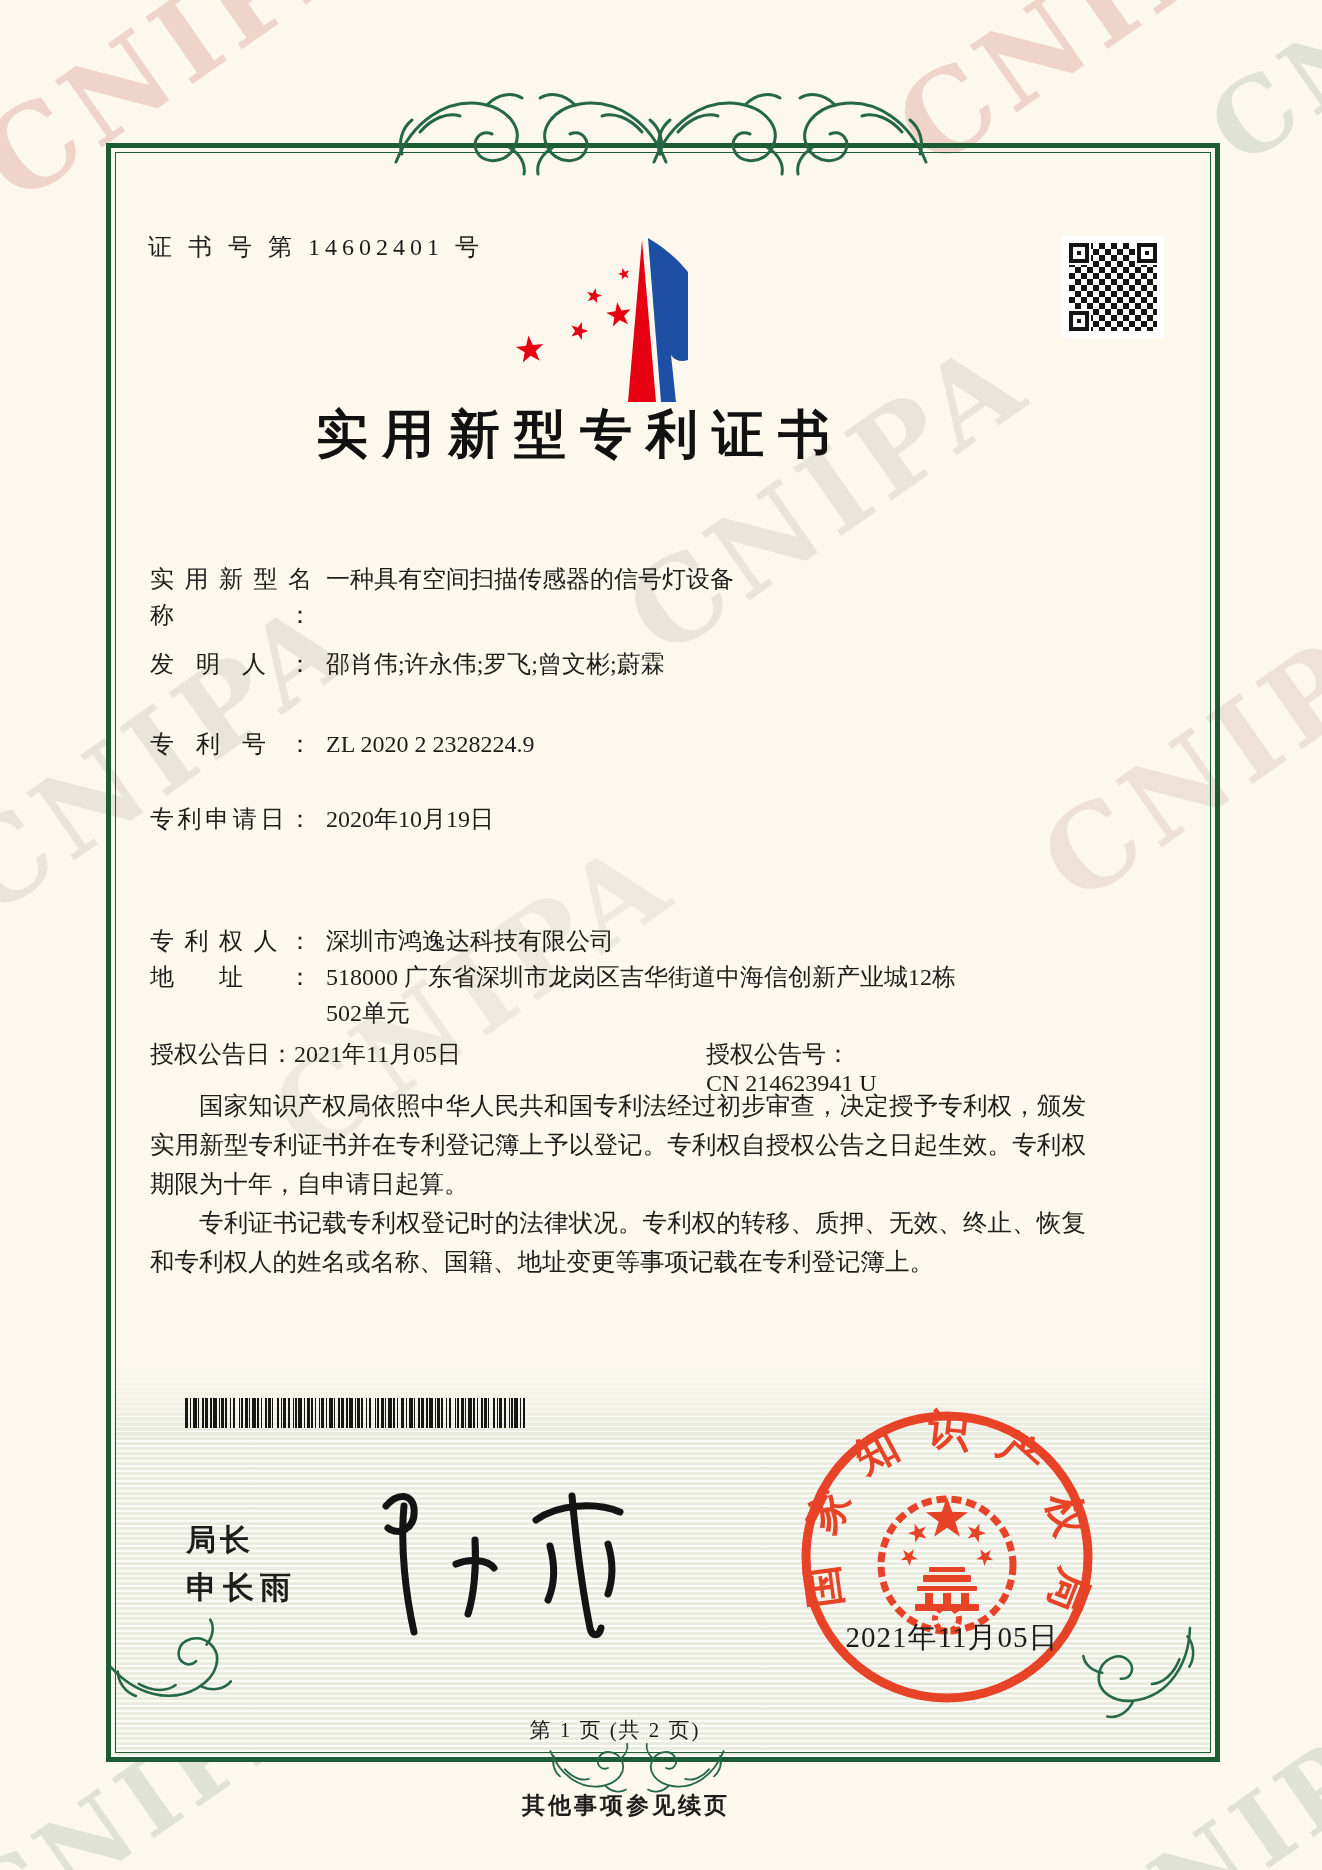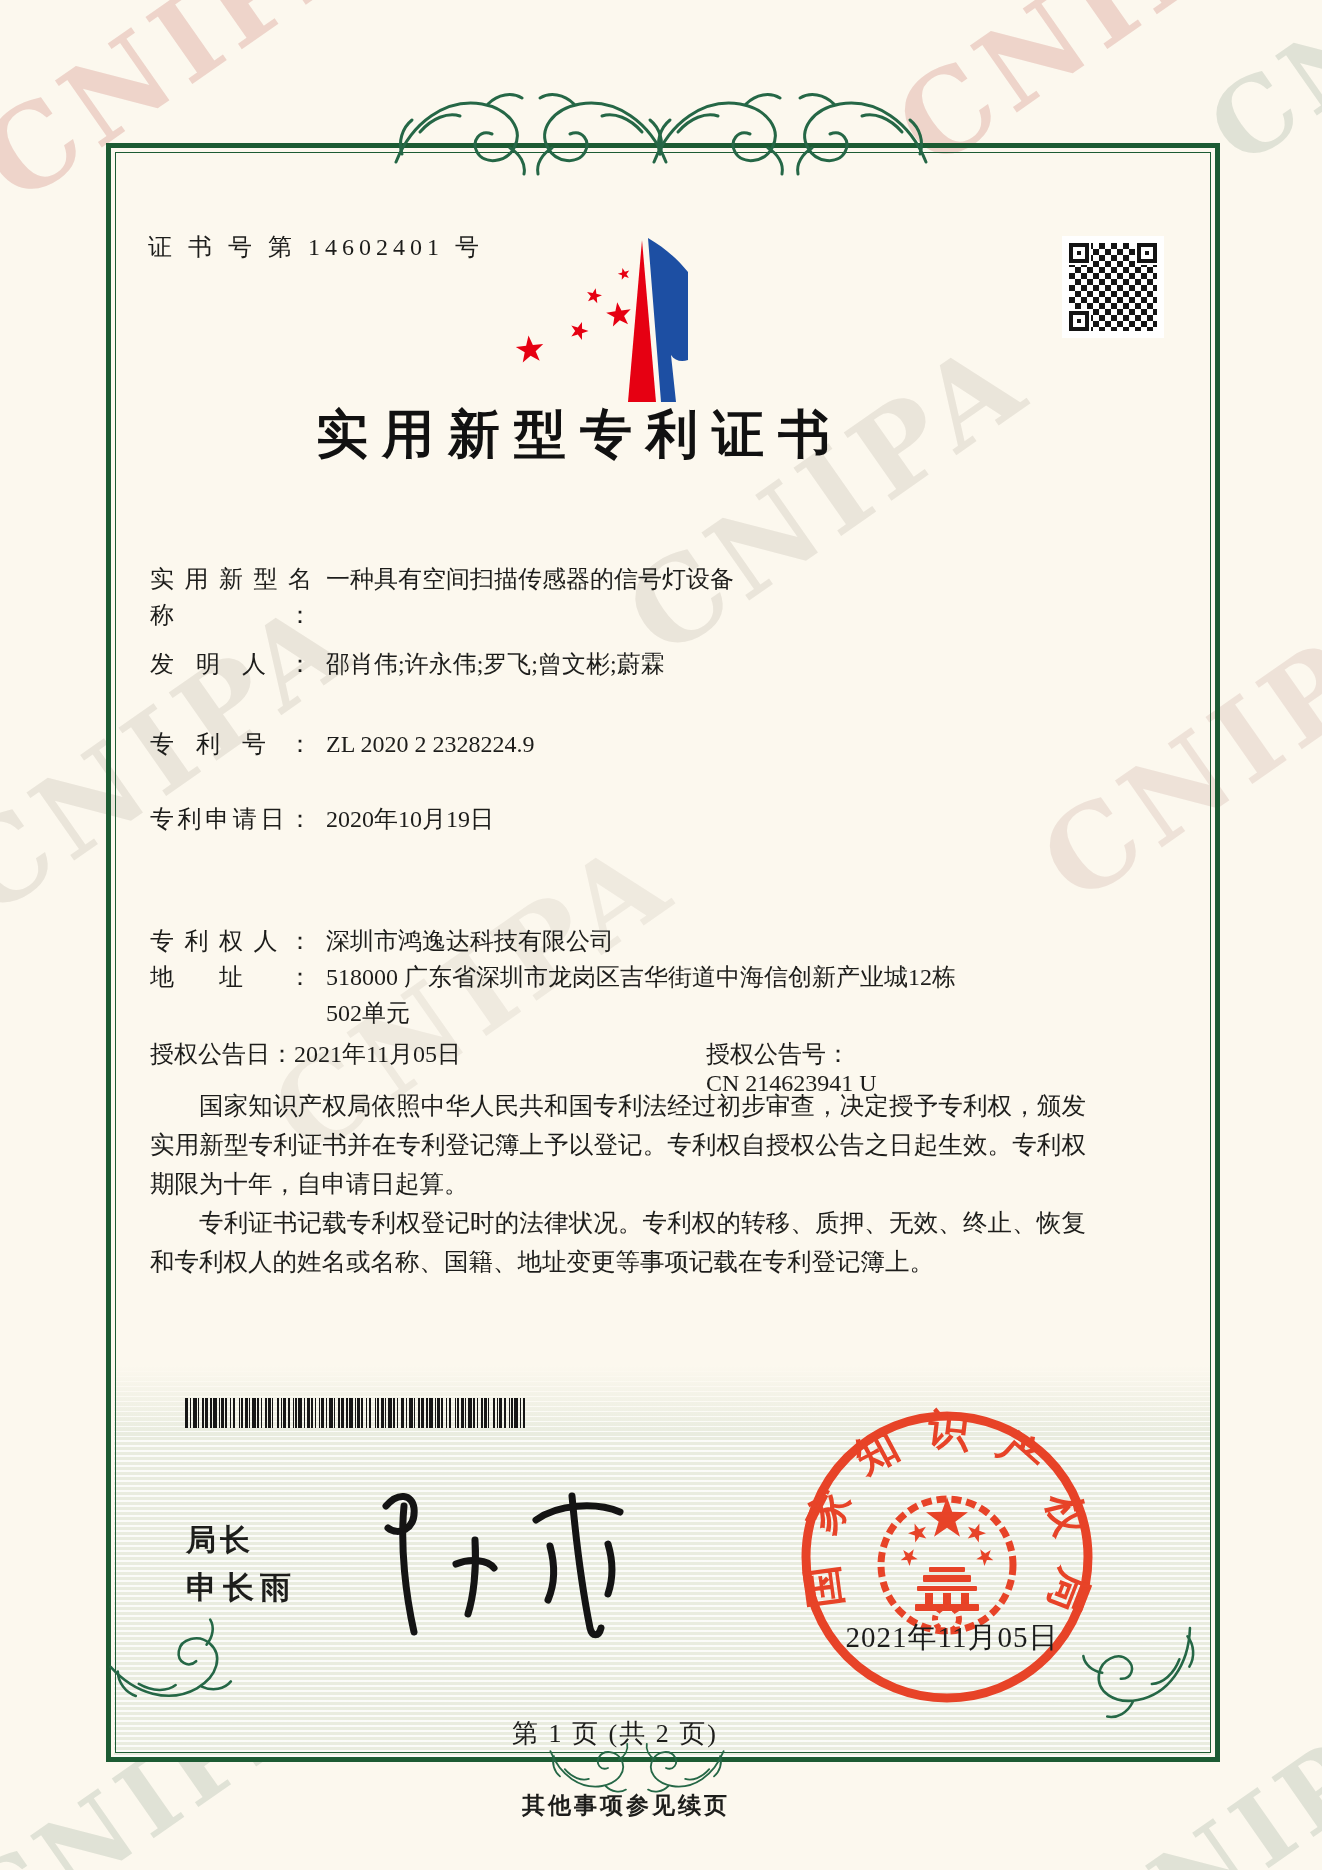--- a/index.html
+++ b/index.html
@@ -71,21 +71,21 @@
   
   .barcode{left:185px;top:1398px;z-index:5;}
   .signer-role{left:186px;top:1520px;font-size:30px;font-weight:bold;z-index:5;
     font-family:"Liberation Sans","DejaVu Sans",sans-serif;letter-spacing:4px;}
   .signer-name{left:186px;top:1567px;font-size:31px;font-weight:bold;z-index:5;
     font-family:Liberation Serif, serif;letter-spacing:6px;text-align:center;}
   .sig{left:358px;top:1476px;z-index:6;}
   .seal{left:797px;top:1407px;width:300px;height:300px;z-index:7;opacity:.95;}
   .seal-date{left:818px;top:1618px;width:268px;text-align:center;z-index:8;
     font-size:29px;color:#1c1c1c;letter-spacing:1px;}
-  .page-info{left:0;top:1716px;width:1230px;text-align:center;z-index:5;font-size:26px;letter-spacing:2px;}
+  .page-info{left:0;top:1716px;width:1230px;text-align:center;z-index:5;font-size:21px;letter-spacing:2px;}
   .cont-note{left:0;top:1790px;width:1252px;text-align:center;z-index:5;font-size:23px;letter-spacing:3px;font-weight:bold;}
 </style>
 </head>
 <body>
 
 <svg width="0" height="0" style="position:absolute" aria-hidden="true">
   <defs>
     <path id="star" d="M0,-10 L2.35,-3.24 L9.51,-3.09 L3.8,1.24 L5.88,8.09 L0,4 L-5.88,8.09 L-3.8,1.24 L-9.51,-3.09 L-2.35,-3.24 Z"></path>
     <g id="curl" fill="none" stroke="#256746" stroke-width="3" stroke-linecap="round">
       <path d="M4,78 C20,38 54,14 90,20 C118,25 132,46 122,64 C114,79 92,81 85,68 C79,57 88,45 100,50"></path>

